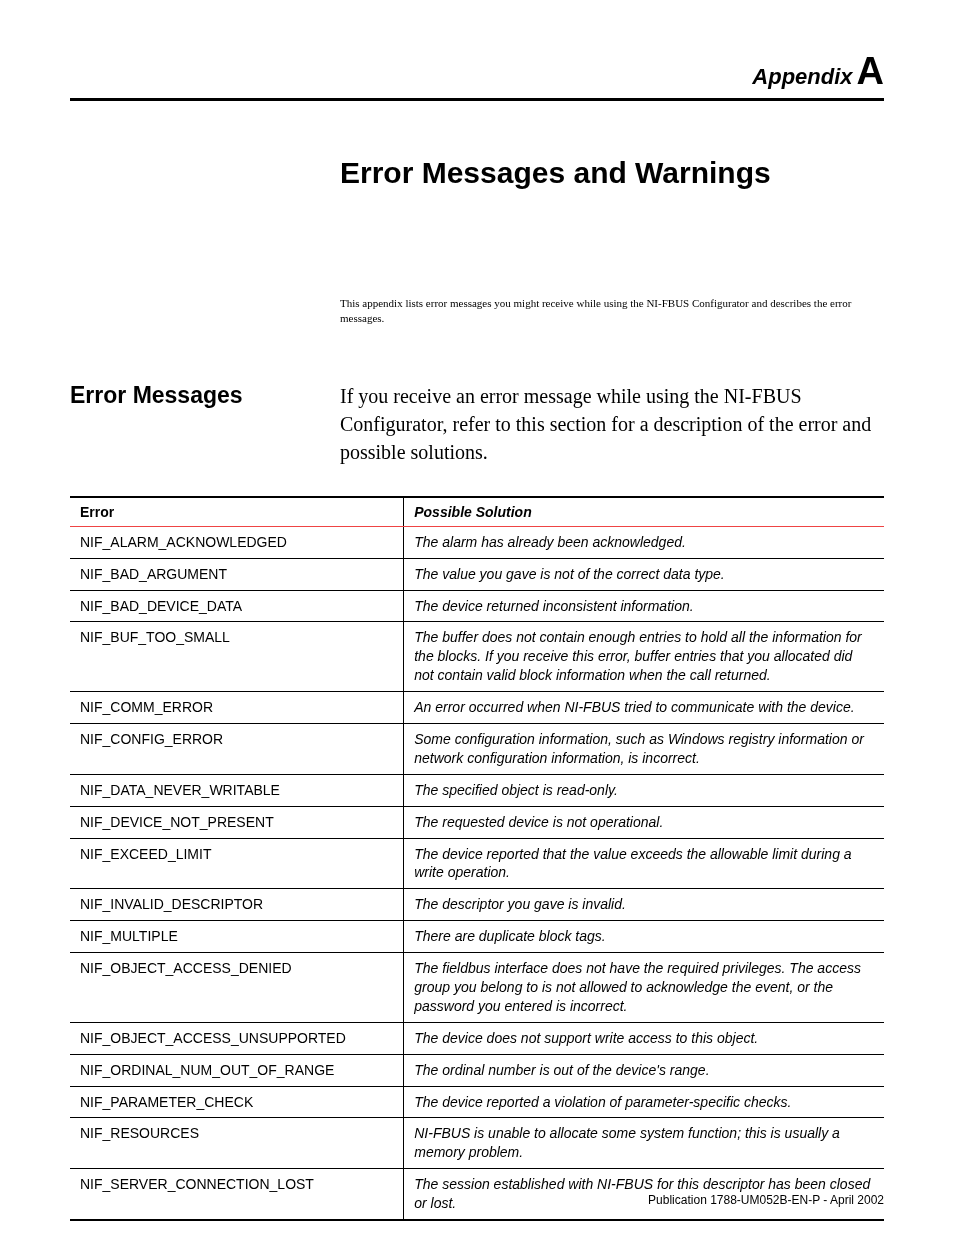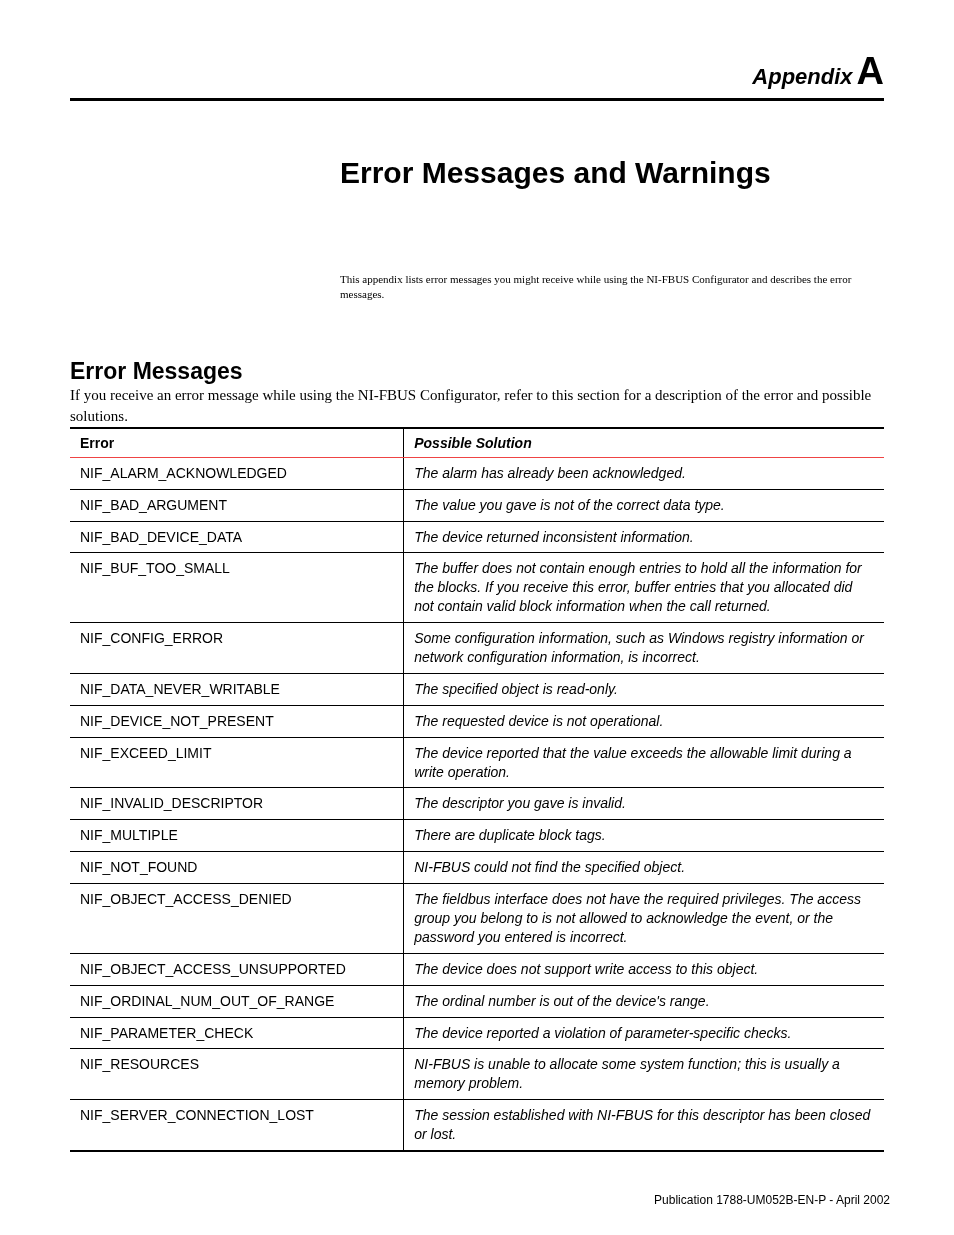--- a/index.html
+++ b/index.html
@@ -30,44 +30,44 @@
     .header-rule {
       border: none;
       border-top: 3px solid #000;
       margin-bottom: 55px;
     }
     .main-title {
       font-family: Arial, Helvetica, sans-serif;
       font-weight: bold;
       font-size: 30px;
       margin-left: 270px;
-      margin-bottom: 82px;
+      margin-bottom: 106px;
     }
     .intro-text {
       font-family: Georgia, 'Times New Roman', serif;
       font-size: 11px;
       margin-left: 270px;
       line-height: 1.4;
       margin-bottom: 55px;
     }
     .section-row {
       display: flex;
       align-items: flex-start;
-      flex-direction: column;
+      margin-bottom: 30px;
     }
     .section-heading {
       font-family: Arial, Helvetica, sans-serif;
       font-weight: bold;
       font-size: 23px;
       width: 270px;
       flex-shrink: 0;
     }
     .section-text {
       font-family: Georgia, 'Times New Roman', serif;
-      font-size: 15px;
+      font-size: 20px;
       line-height: 1.4;
       flex: 1;
     }
     table {
       width: 100%;
       border-collapse: collapse;
       font-family: Arial, Helvetica, sans-serif;
       font-size: 14px;
     }
     table thead th {
@@ -86,21 +86,21 @@
       vertical-align: top;
       line-height: 1.35;
     }
     table tbody td:first-child { border-left: none; }
     table tbody tr:last-child td { border-bottom: 2px solid #000; }
     .col-error { width: 41%; }
     .col-solution { width: 59%; font-style: italic; }
     .footer {
       position: absolute;
       bottom: 28px;
-      right: 64px;
+      right: 70px;
       font-family: Arial, Helvetica, sans-serif;
       font-size: 12px;
       text-align: right;
     }
   </style>
 </head>
 <body>
 
 <div class="header-label">
   <span>Appendix</span><span class="big-letter">A</span>
@@ -134,20 +134,24 @@
       </tr>
       <tr>
         <td class="col-error">NIF_BAD_DEVICE_DATA</td>
         <td class="col-solution">The device returned inconsistent information.</td>
       </tr>
       <tr>
         <td class="col-error">NIF_BUF_TOO_SMALL</td>
         <td class="col-solution">The buffer does not contain enough entries to hold all the information for the blocks. If you receive this error, buffer entries that you allocated did not contain valid block information when the call returned.</td>
       </tr>
       <tr>
+        <td class="col-error">NIF_COMM_ERROR</td>
+        <td class="col-solution">An error occurred when NI-FBUS tried to communicate with the device.</td>
+      </tr>
+      <tr>
         <td class="col-error">NIF_CONFIG_ERROR</td>
         <td class="col-solution">Some configuration information, such as Windows registry information or network configuration information, is incorrect.</td>
       </tr>
       <tr>
         <td class="col-error">NIF_DATA_NEVER_WRITABLE</td>
         <td class="col-solution">The specified object is read-only.</td>
       </tr>
       <tr>
         <td class="col-error">NIF_DEVICE_NOT_PRESENT</td>
         <td class="col-solution">The requested device is not operational.</td>
@@ -158,24 +162,20 @@
       </tr>
       <tr>
         <td class="col-error">NIF_INVALID_DESCRIPTOR</td>
         <td class="col-solution">The descriptor you gave is invalid.</td>
       </tr>
       <tr>
         <td class="col-error">NIF_MULTIPLE</td>
         <td class="col-solution">There are duplicate block tags.</td>
       </tr>
       <tr>
-        <td class="col-error">NIF_NOT_FOUND</td>
-        <td class="col-solution">NI-FBUS could not find the specified object.</td>
-      </tr>
-      <tr>
         <td class="col-error">NIF_OBJECT_ACCESS_DENIED</td>
         <td class="col-solution">The fieldbus interface does not have the required privileges. The access group you belong to is not allowed to acknowledge the event, or the password you entered is incorrect.</td>
       </tr>
       <tr>
         <td class="col-error">NIF_OBJECT_ACCESS_UNSUPPORTED</td>
         <td class="col-solution">The device does not support write access to this object.</td>
       </tr>
       <tr>
         <td class="col-error">NIF_ORDINAL_NUM_OUT_OF_RANGE</td>
         <td class="col-solution">The ordinal number is out of the device's range.</td>

